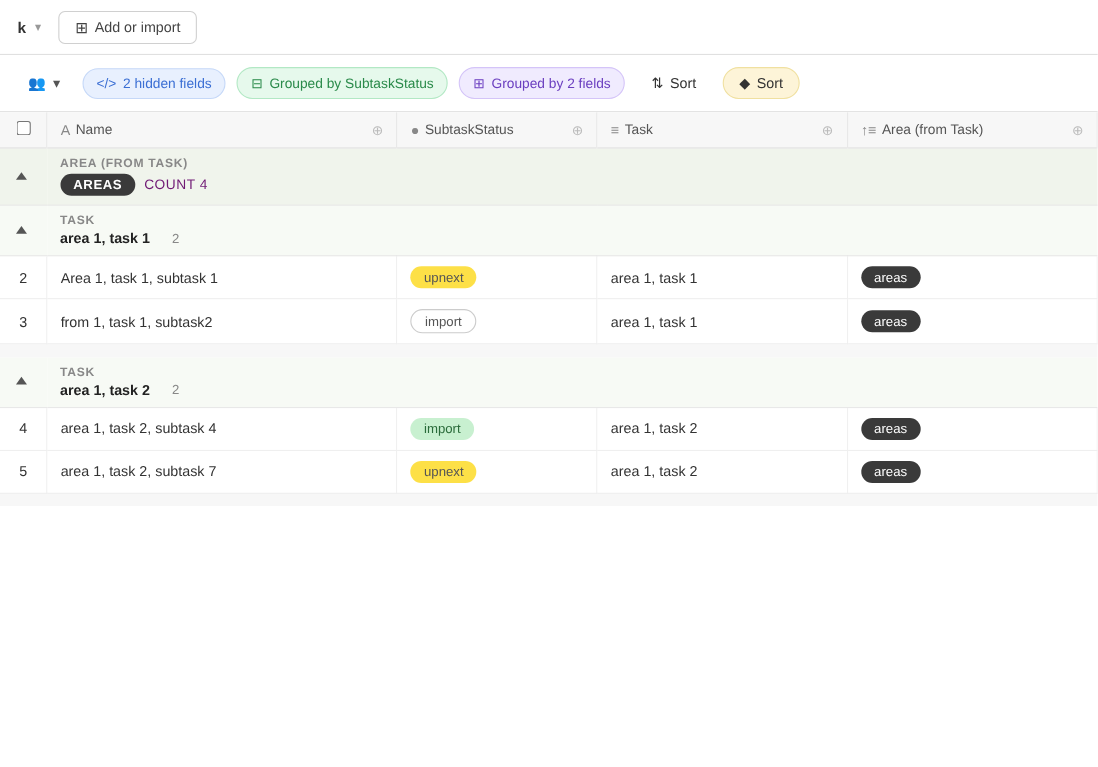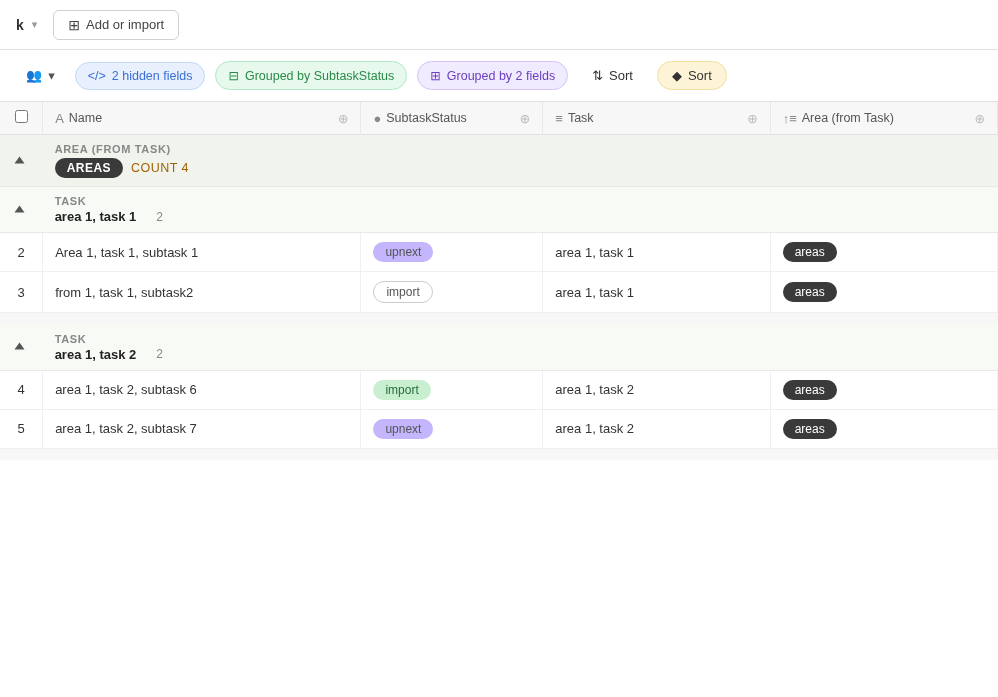--- a/index.html
+++ b/index.html
@@ -174,21 +174,21 @@
       align-items: center;
       background: #3a3a3a;
       color: #fff;
       border-radius: 20px;
       padding: 3px 12px;
       font-size: 12px;
       font-weight: 600;
     }
     .group-count {
       font-size: 12.5px;
-      color: #a16207;
+      color: #701a75;
     }
 
     .subgroup-header {
       background: #f7faf5;
     }
     .subgroup-header td {
       padding: 8px 12px;
       font-size: 12px;
       color: #666;
       font-weight: 500;
@@ -227,21 +227,21 @@
     
     .badge {
       display: inline-flex;
       align-items: center;
       border-radius: 20px;
       padding: 3px 12px;
       font-size: 12px;
       font-weight: 500;
     }
     .badge-upnext {
-      background: #c4b5fd;
+      background: #fde047;
       color: #555;
     }
     .badge-planned {
       background: #fff;
       color: #555;
       border: 1px solid #ccc;
     }
     .badge-active {
       background: #c8f0d0;
       color: #2a6b3a;
@@ -430,21 +430,21 @@
       <td colspan="4">
         <div style="font-size:11px;color:#888;font-weight:600;letter-spacing:0.06em;margin-bottom:2px;">TASK</div>
         <div class="subgroup-label">
           <span class="subgroup-title">area 1, task 2</span>
           <span class="subgroup-count" style="margin-left:12px;">2</span>
         </div>
       </td>
     </tr>
         <tr class="data-row">
         <td class="row-num">4</td>
-        <td>area 1, task 2, subtask 6</td>
+        <td>area 1, task 2, subtask 4</td>
         <td>
           <span class="badge badge-active">import</span>
         </td>
         <td>area 1, task 2</td>
         <td>
           <span class="area-badge">areas</span>
         </td>
       </tr>
         <tr class="data-row">
         <td class="row-num">5</td>

